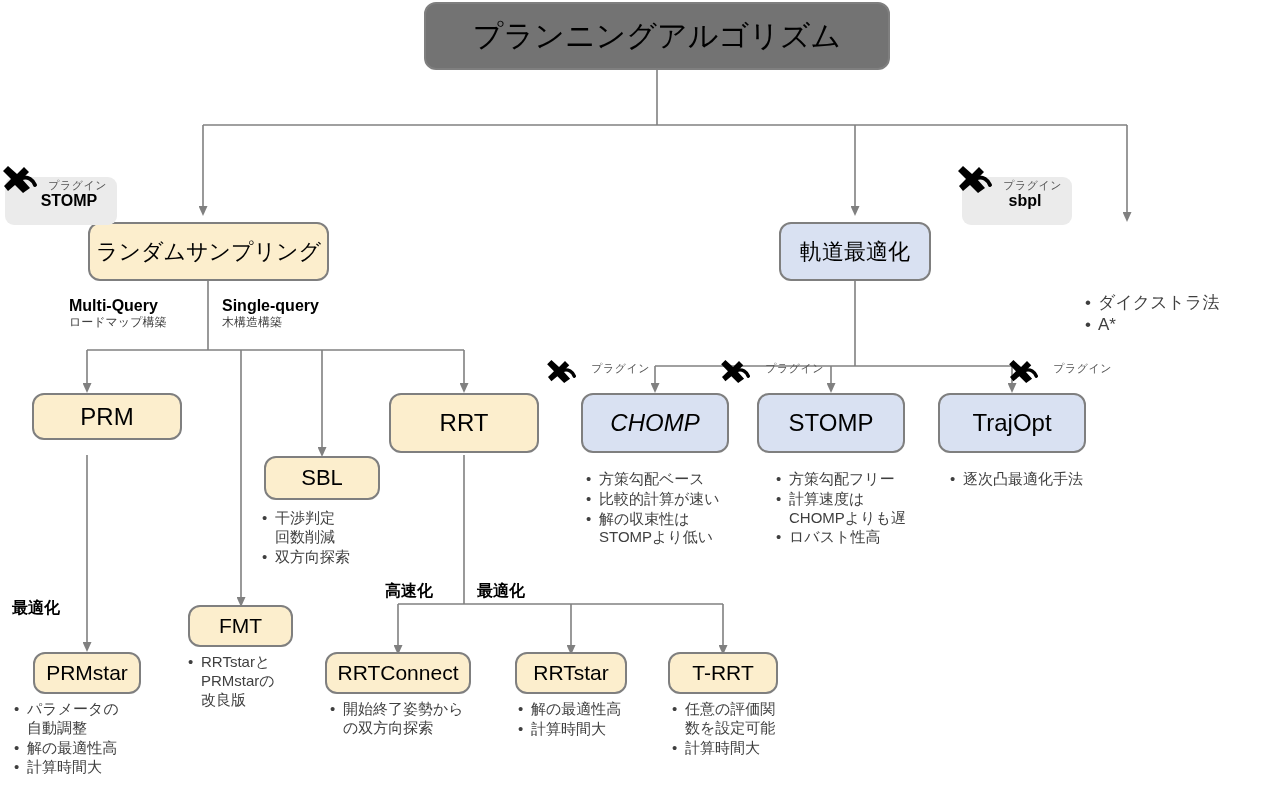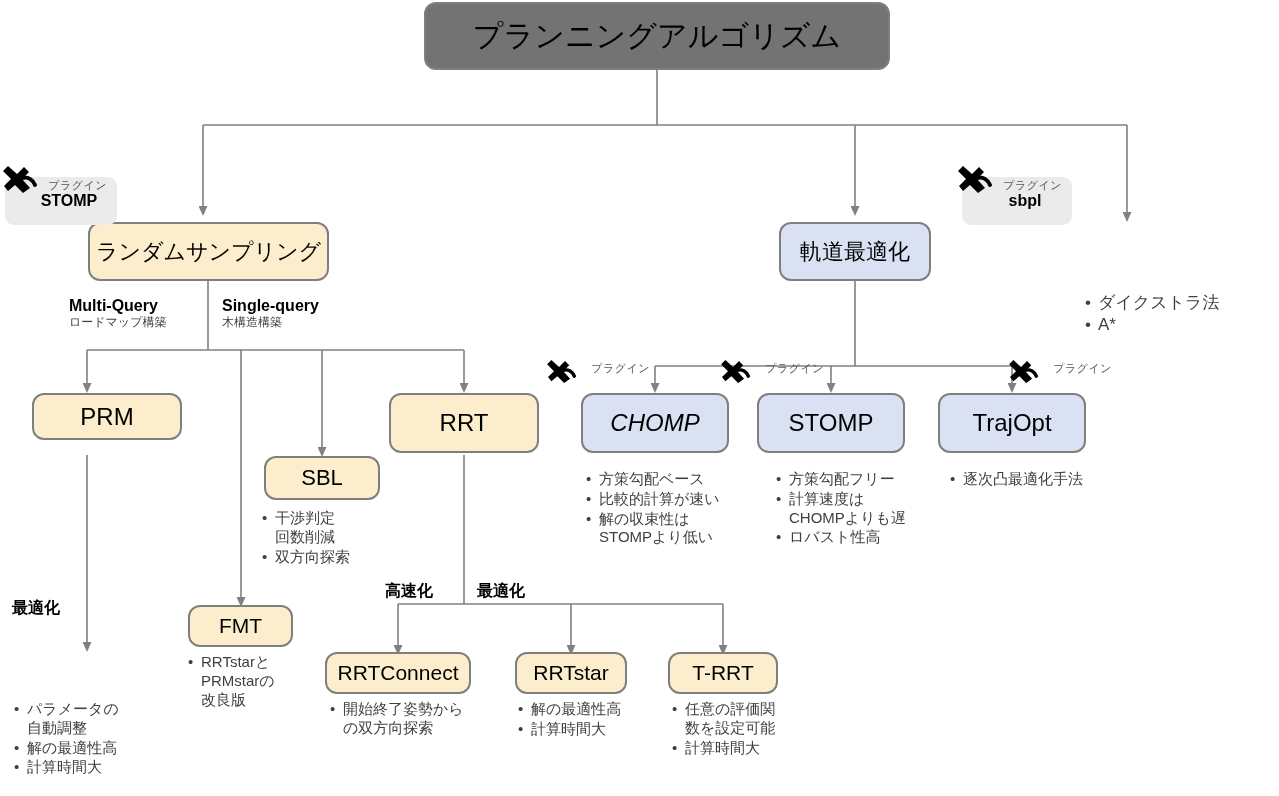--- a/index.html
+++ b/index.html
@@ -107,20 +107,23 @@
   </div>
 
   <div class="node n-blue" style="left:757px;top:393px;width:148px;height:60px;font-size:24px;">
     <span>STOMP</span>
   </div>
 
   <div class="node n-blue" style="left:938px;top:393px;width:148px;height:60px;font-size:24px;">
     <span>TrajOpt</span>
   </div>
 
+  <div class="node n-yellow" style="left:33px;top:652px;width:108px;height:42px;font-size:21px;">
+    <span>PRMstar</span>
+  </div>
 
   <div class="node n-yellow" style="left:188px;top:605px;width:105px;height:42px;font-size:21px;">
     <span>FMT</span>
   </div>
 
   <div class="node n-yellow" style="left:325px;top:652px;width:146px;height:42px;font-size:21px;">
     <span>RRTConnect</span>
   </div>
 
   <div class="node n-yellow" style="left:515px;top:652px;width:112px;height:42px;font-size:21px;">

